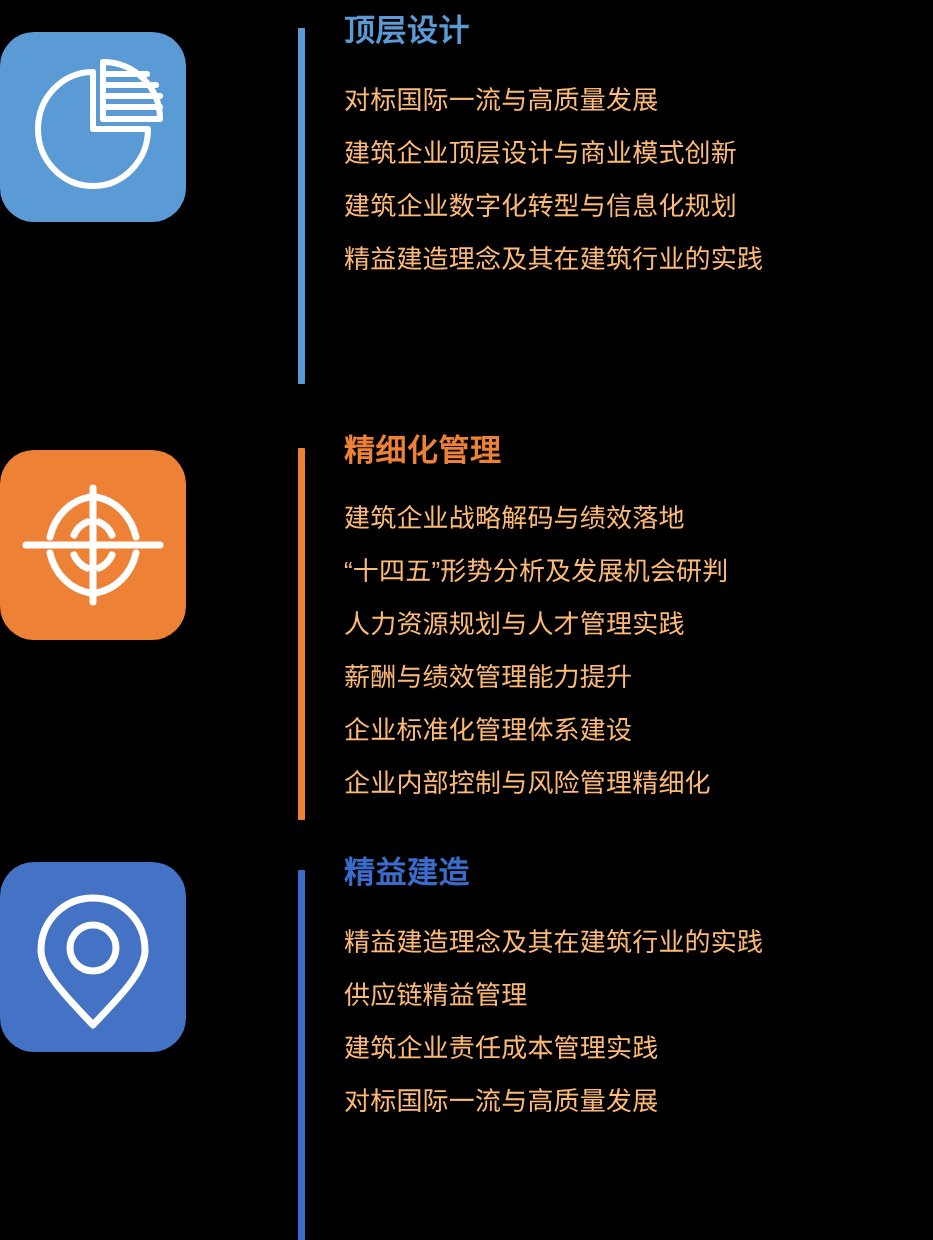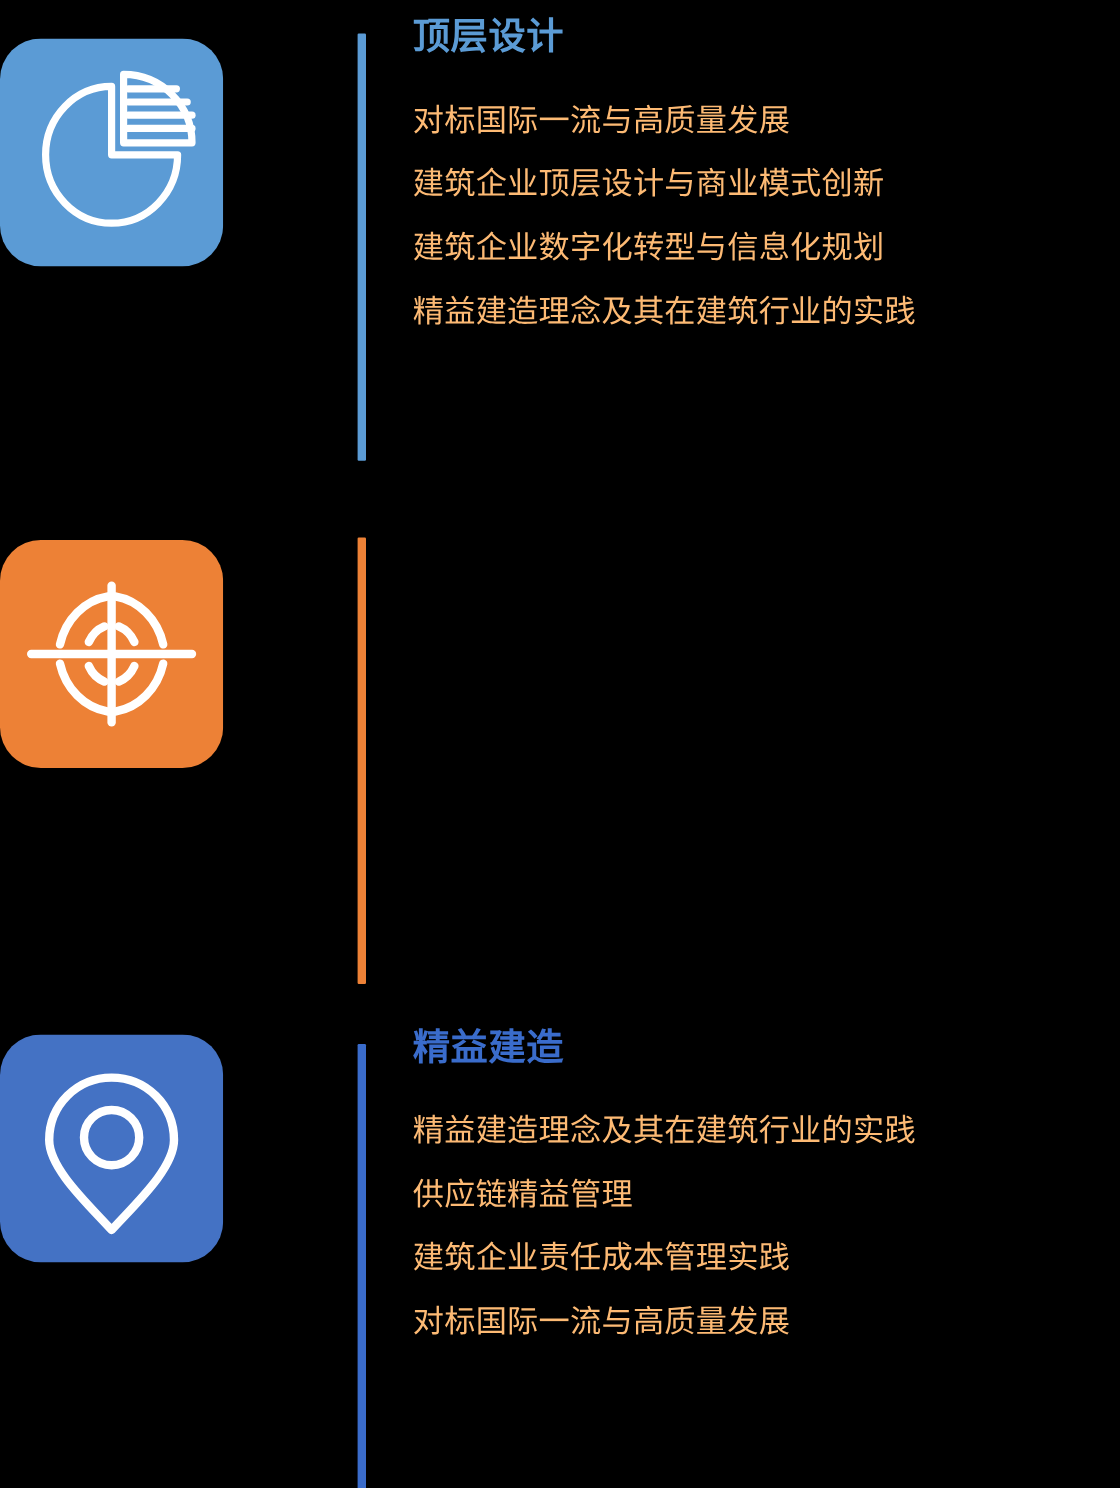--- a/index.html
+++ b/index.html
@@ -147,20 +147,31 @@
           <path d="M74 85 A 24 26 0 0 1 87 72"></path>
 
           <line x1="93" y1="38" x2="93" y2="152"></line>
           <line x1="26" y1="95" x2="160" y2="95"></line>
         </g>
       </svg>
     </div>
 
     <div class="accent-bar" style="background:#ED8136;"></div>
 
+    <div class="text-col">
+      <div class="sec-title" style="color:#ED8136;">精细化管理</div>
+      <ul class="item-list">
+        <li class="item">建筑企业战略解码与绩效落地</li>
+        <li class="item">“十四五”形势分析及发展机会研判</li>
+        <li class="item">人力资源规划与人才管理实践</li>
+        <li class="item">薪酬与绩效管理能力提升</li>
+        <li class="item">企业标准化管理体系建设</li>
+        <li class="item">企业内部控制与风险管理精细化</li>
+      </ul>
+    </div>
   </div>
 
   <div class="section" id="section-2">
 
     <div class="icon-tile">
       <svg viewBox="0 0 186 190" xmlns="http://www.w3.org/2000/svg">
         <rect x="0" y="0" width="186" height="190" rx="34" ry="34" fill="#4472C4"></rect>
         <g fill="none" stroke="#FFFFFF" stroke-width="7" stroke-linejoin="round" stroke-linecap="round">
           <path d="M93 36 C 64 36 41 59 41 88 C 41 112 74 142 93 163 C 112 142 145 112 145 88 C 145 59 122 36 93 36 Z"></path>
           <circle cx="93" cy="86" r="23"></circle>

